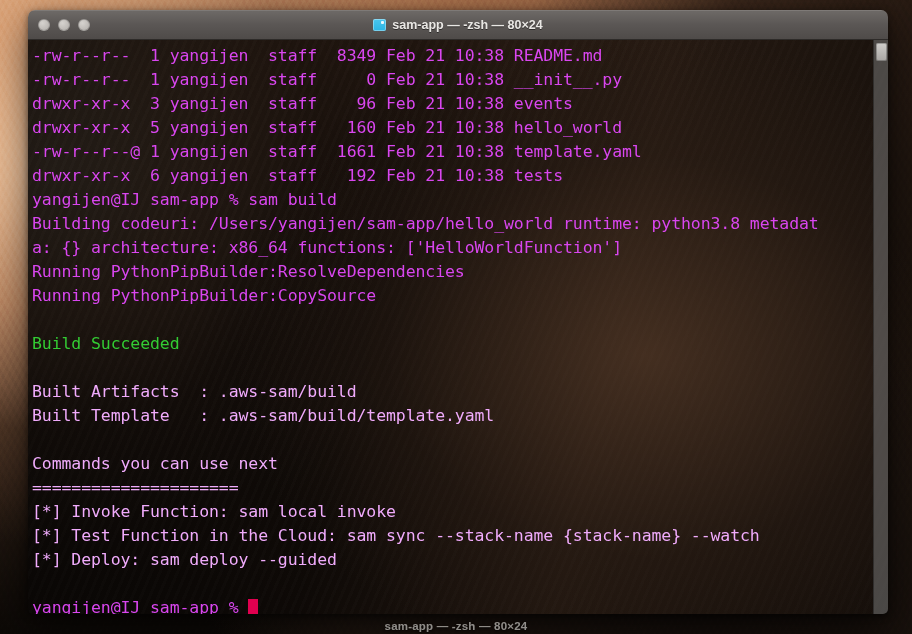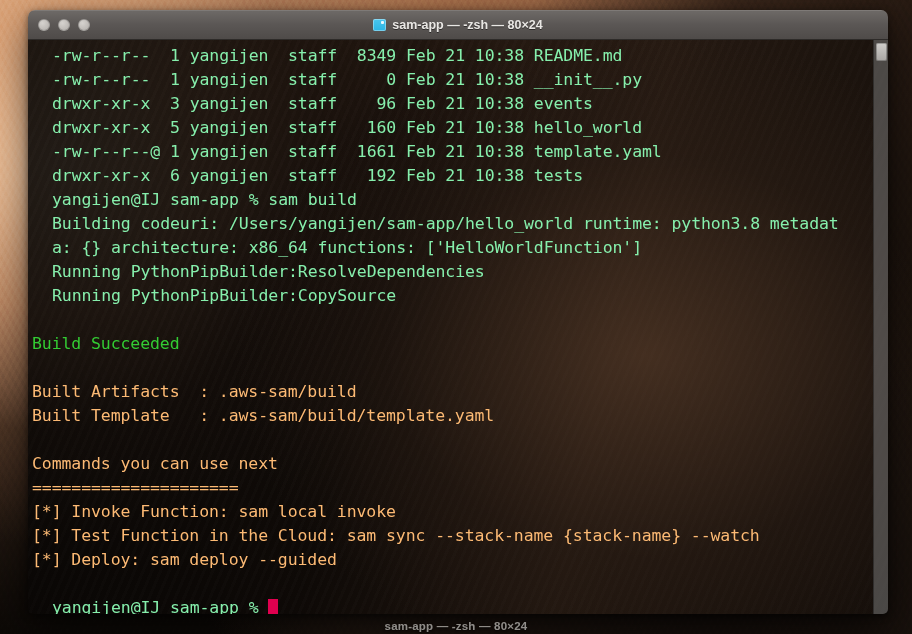--- a/index.html
+++ b/index.html
@@ -89,23 +89,23 @@
     position:relative; z-index:1;
     padding:4px 0 0 4px;
     font-family:"DejaVu Sans Mono","Liberation Mono",monospace;
     font-size:16.5px;
     line-height:24px;
     letter-spacing:-0.1px;
     color:#e4e4e4;
     white-space:pre;
   }
   .ln{ height:24px; }
-  .c-white { color:#86efac;margin-left:20px; }
+  .c-white { color:#d946ef; }
   .c-green { color:#33cc33;margin-top:48px; }
-  .c-yellow{ color:#fdba74; }
+  .c-yellow{ color:#f0abfc; }
   .cursor{
     display:inline-block; width:10px; height:17px;
     background:#e0004f; vertical-align:-3px;
   }
 
   
   #scrollbar{
     position:absolute; top:0; right:0; width:15px; height:100%; z-index:2;
     background:rgba(118,118,118,.55);
     border-left:1px solid rgba(0,0,0,.35);

